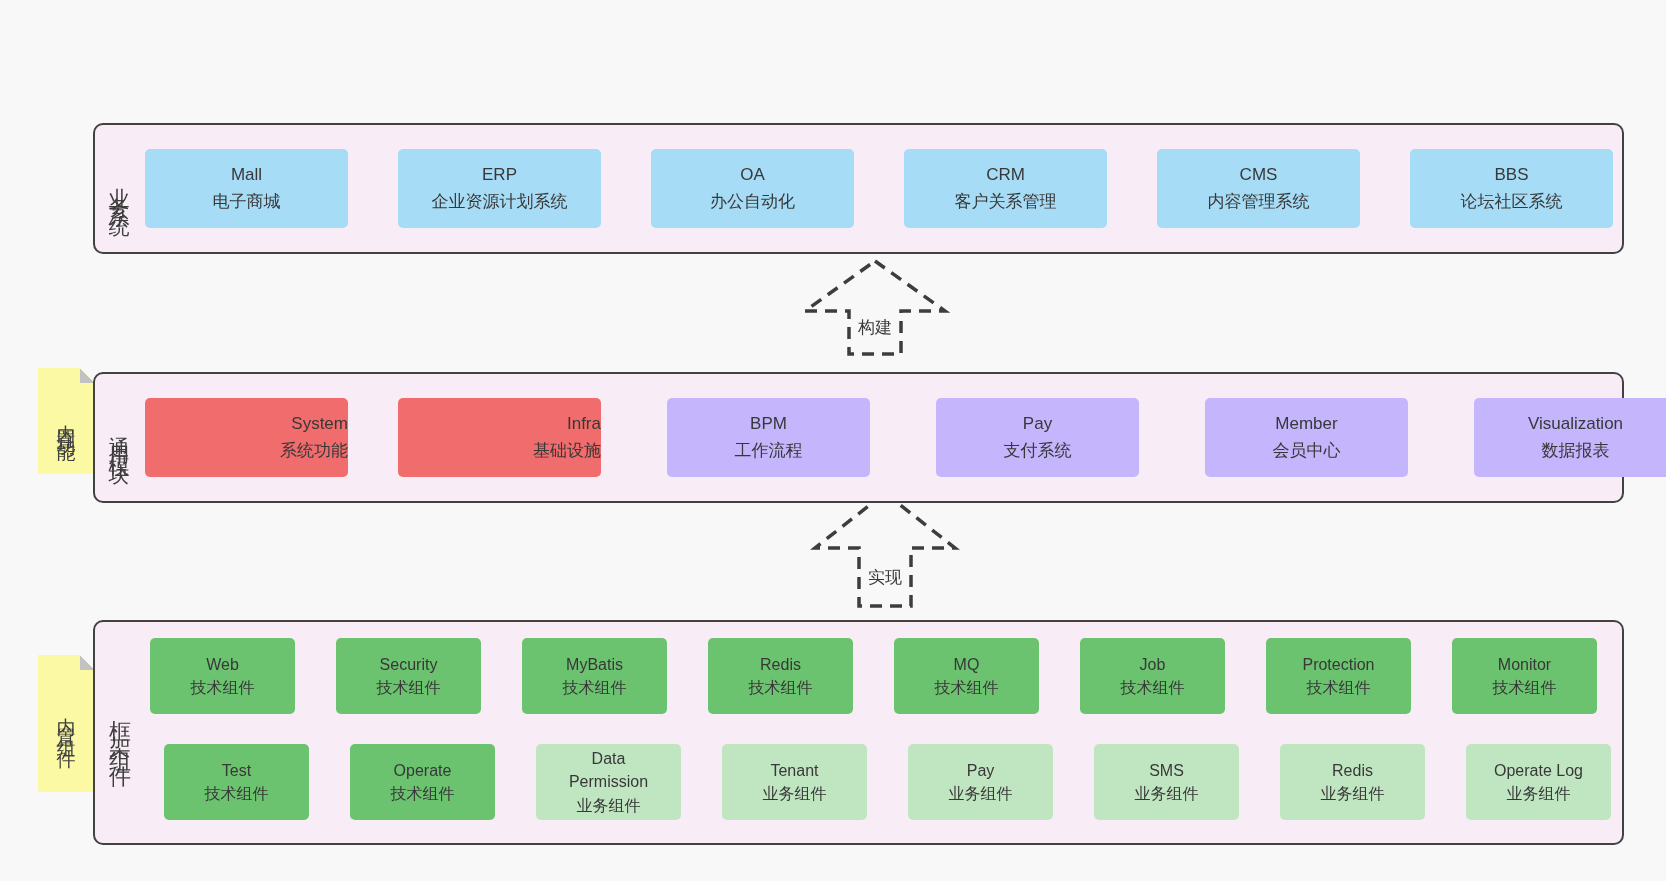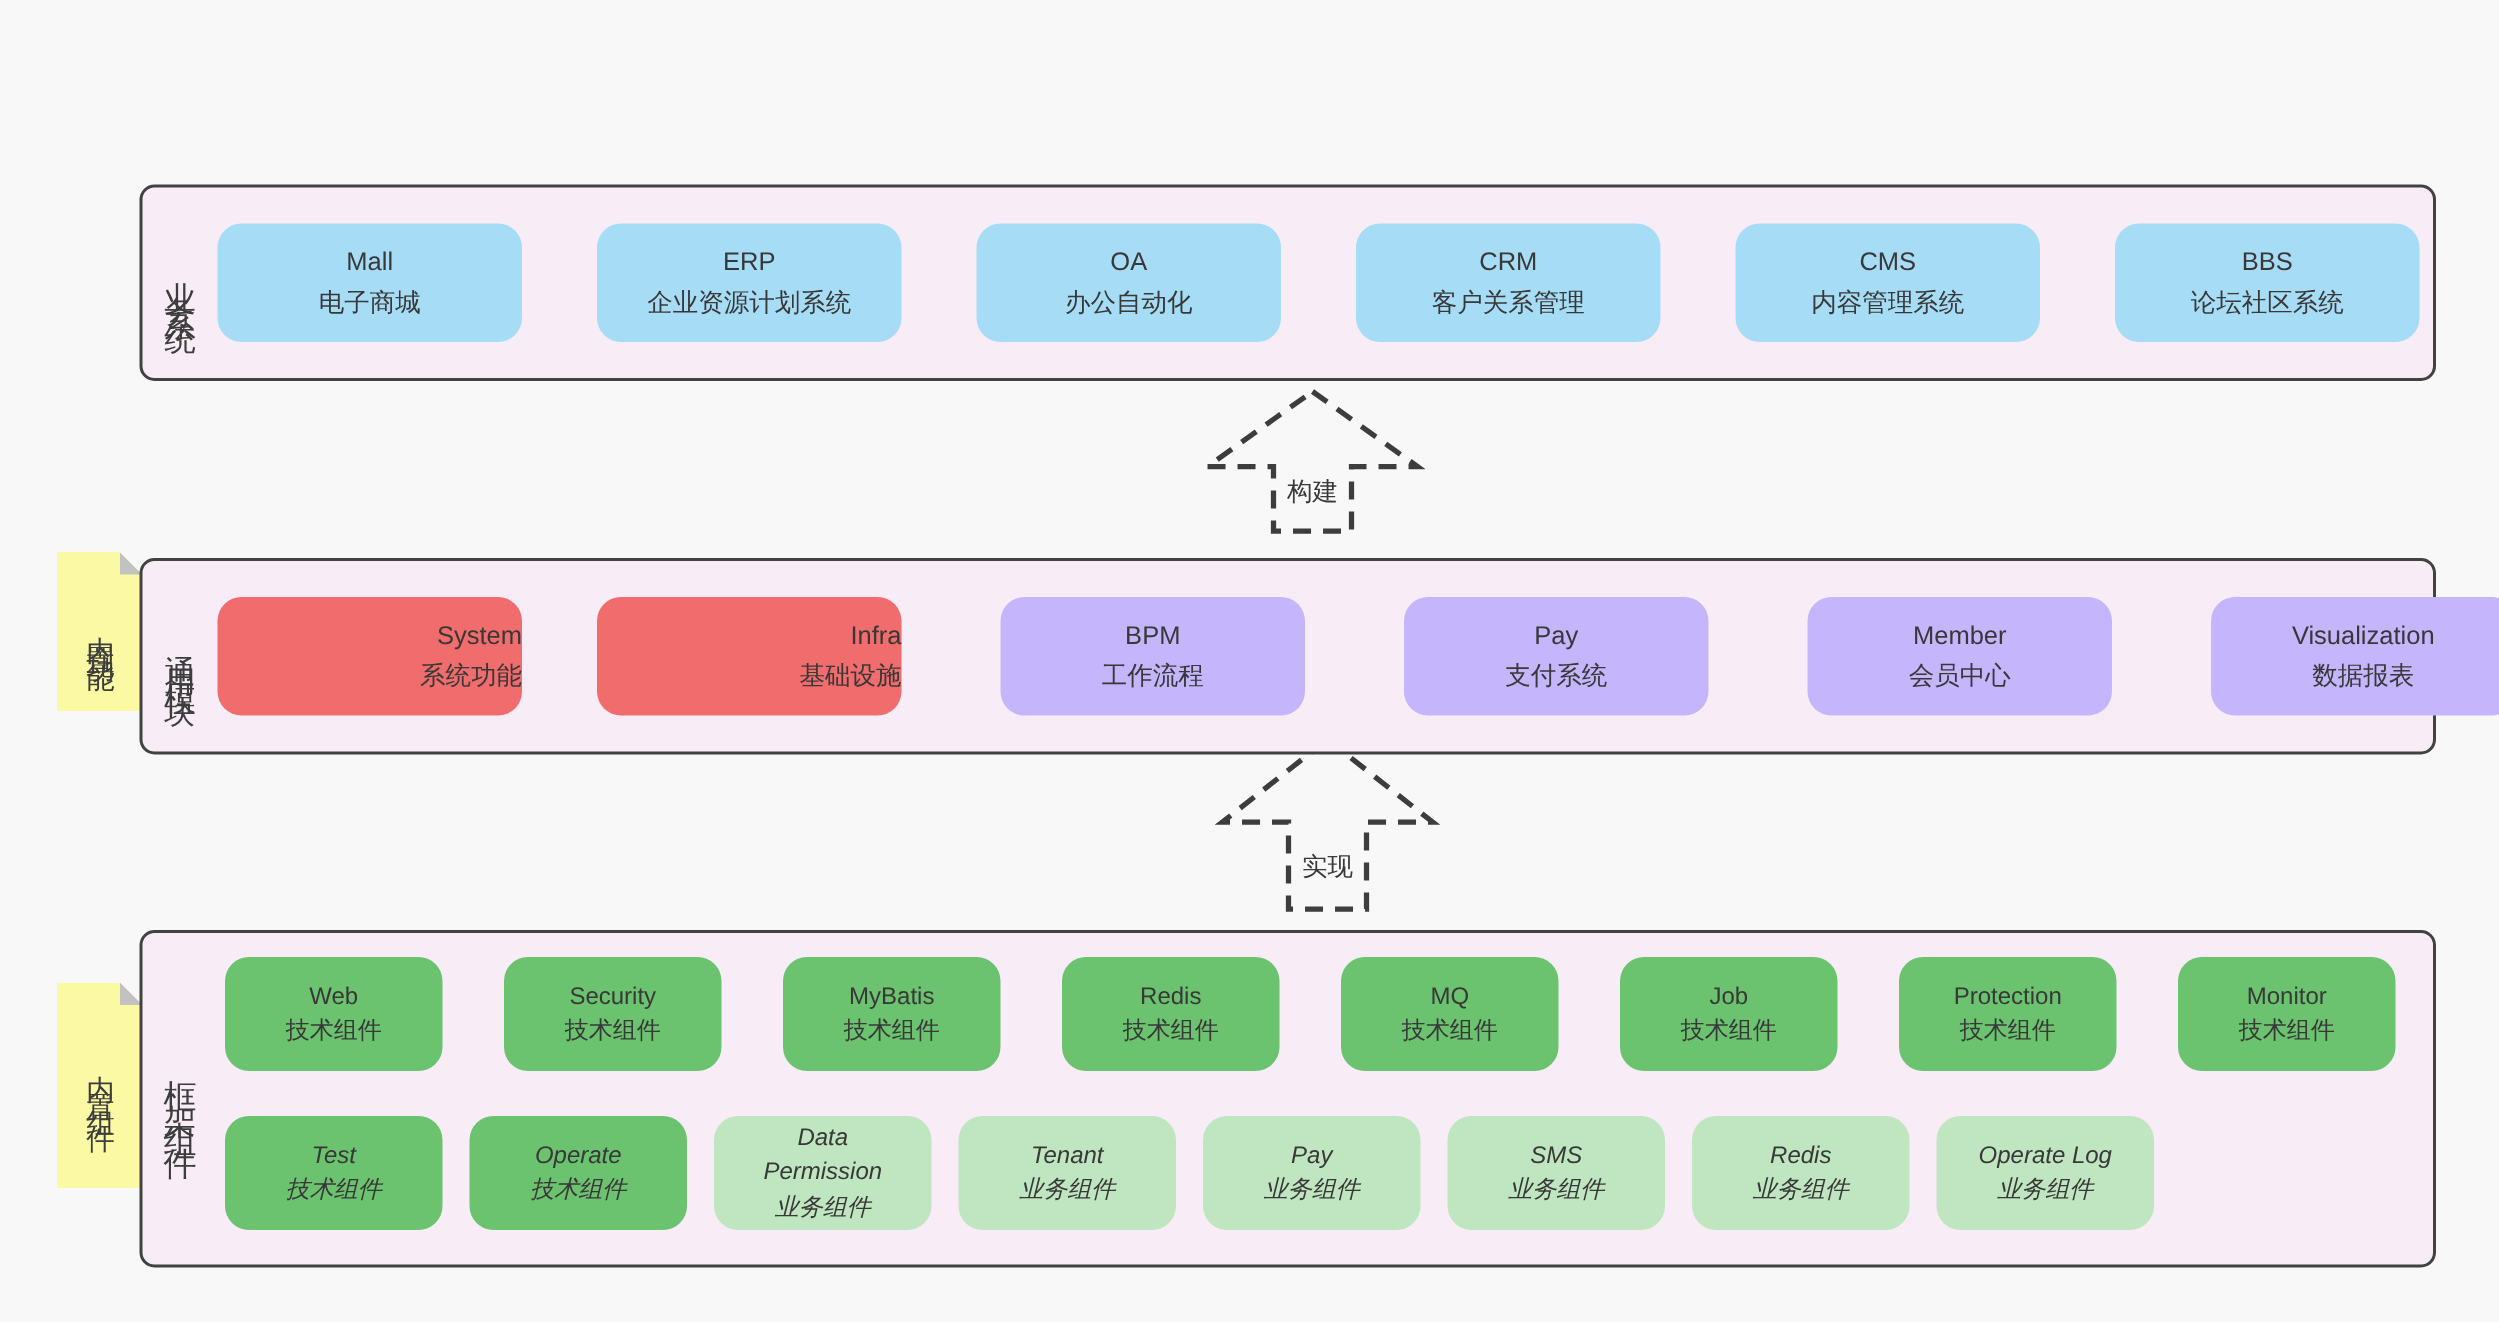--- a/index.html
+++ b/index.html
@@ -12,24 +12,24 @@
   .band2{top:372px;height:131px;}
   .band3{top:620px;height:225px;}
 
   .band-label{position:absolute;left:14px;top:0;height:100%;display:flex;align-items:center;}
   .band-label span{writing-mode:vertical-rl;text-orientation:upright;font-size:21px;letter-spacing:9px;color:#3d3d3d;line-height:1;}
   .band3 .band-label span{font-size:22px;letter-spacing:15px;}
 
   .boxrow{position:absolute;display:flex;}
   .band1 .boxrow,.band2 .boxrow{left:50px;top:24px;gap:50px;}
   .band3 .row-a{left:55px;top:16px;gap:41px;}
-  .band3 .row-b{left:55px;top:122px;gap:18px;font-style:italic;}
-
-  
-  .box{display:flex;flex-direction:column;align-items:center;justify-content:center;border-radius:16px;text-align:center;box-sizing:border-box;}
+  .band3 .row-b{left:69px;top:122px;gap:41px;}
+
+  
+  .box{display:flex;flex-direction:column;align-items:center;justify-content:center;border-radius:5px;text-align:center;box-sizing:border-box;}
   .box .t,.box .s{line-height:1.55;white-space:nowrap;}
   .box-lg{width:203px;height:79px;font-size:17px;}
   .box-sm{width:145px;height:76px;font-size:16px;}
   .box-sm .t{max-width:114px;white-space:normal;line-height:1.45;}
   .box-sm .s{line-height:1.45;}
 
   .v-blue{background:#a7dcf6;}
   .v-red{background:#f16c6c;align-items:flex-end;}
   .v-pink{background:#c4b5fd;margin-left:16px;}
   .v-green{background:#6bc26f;}

